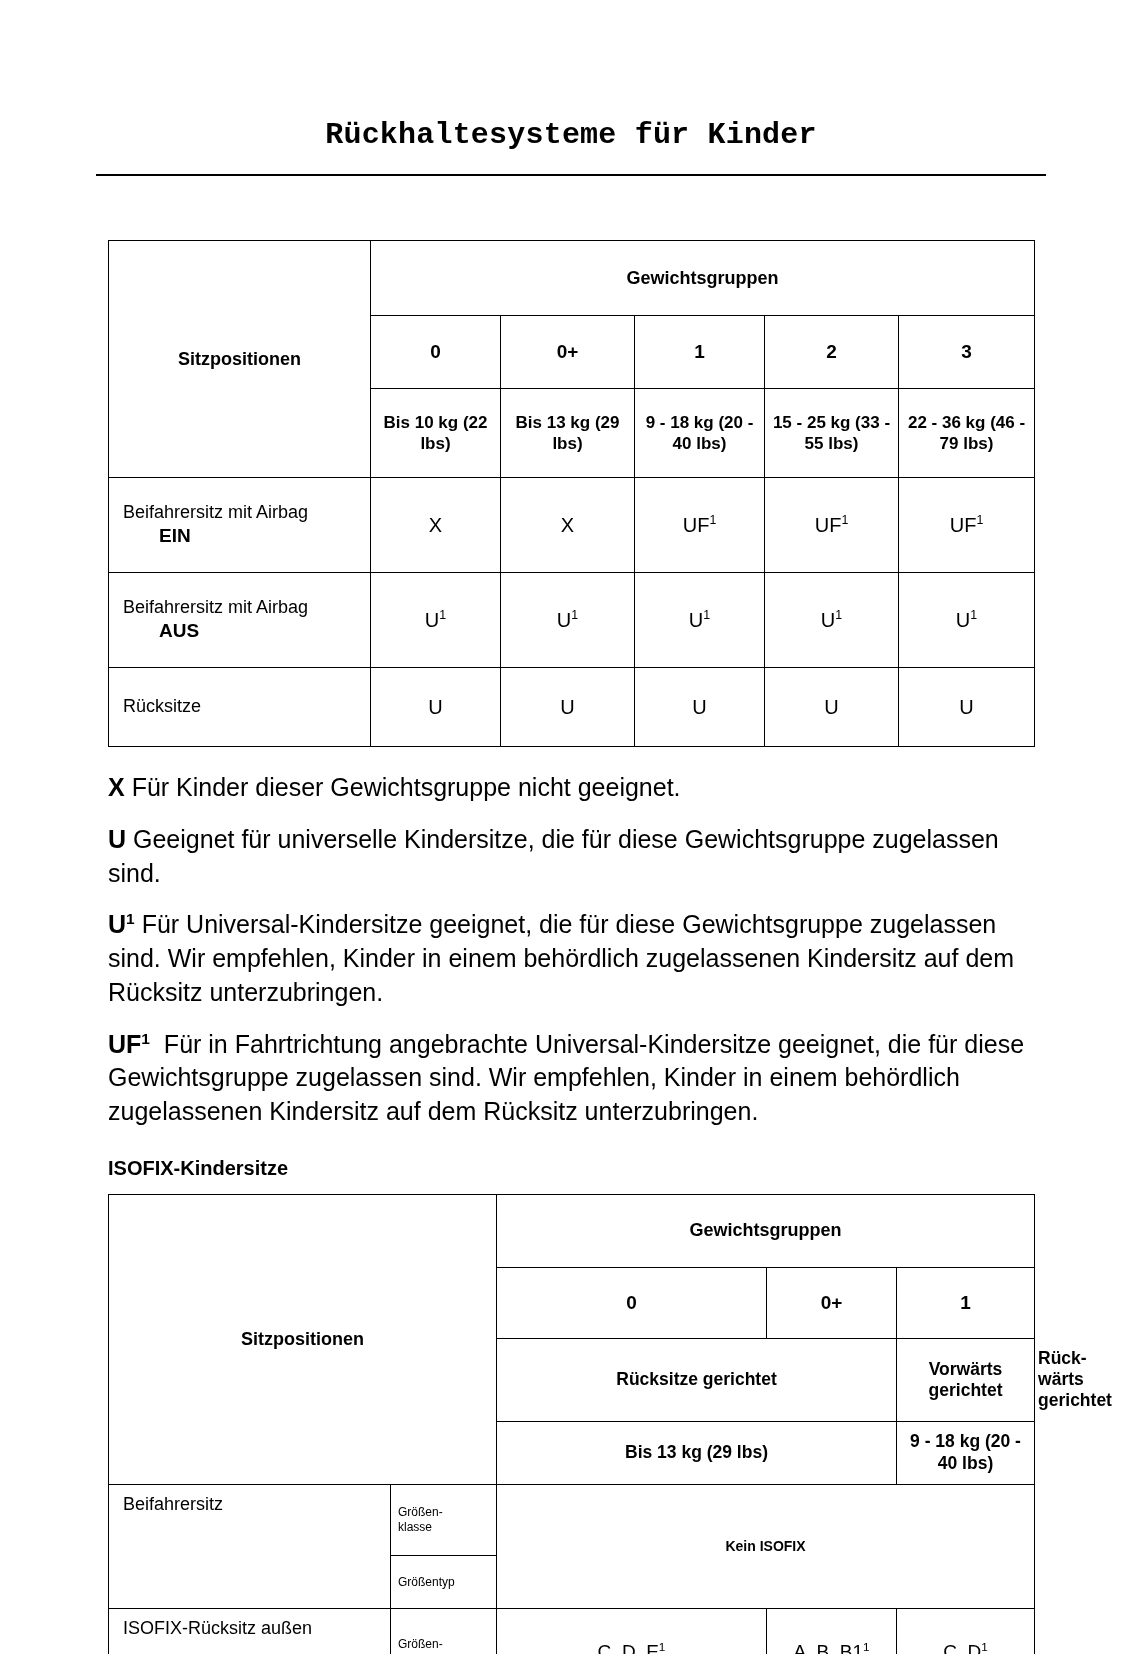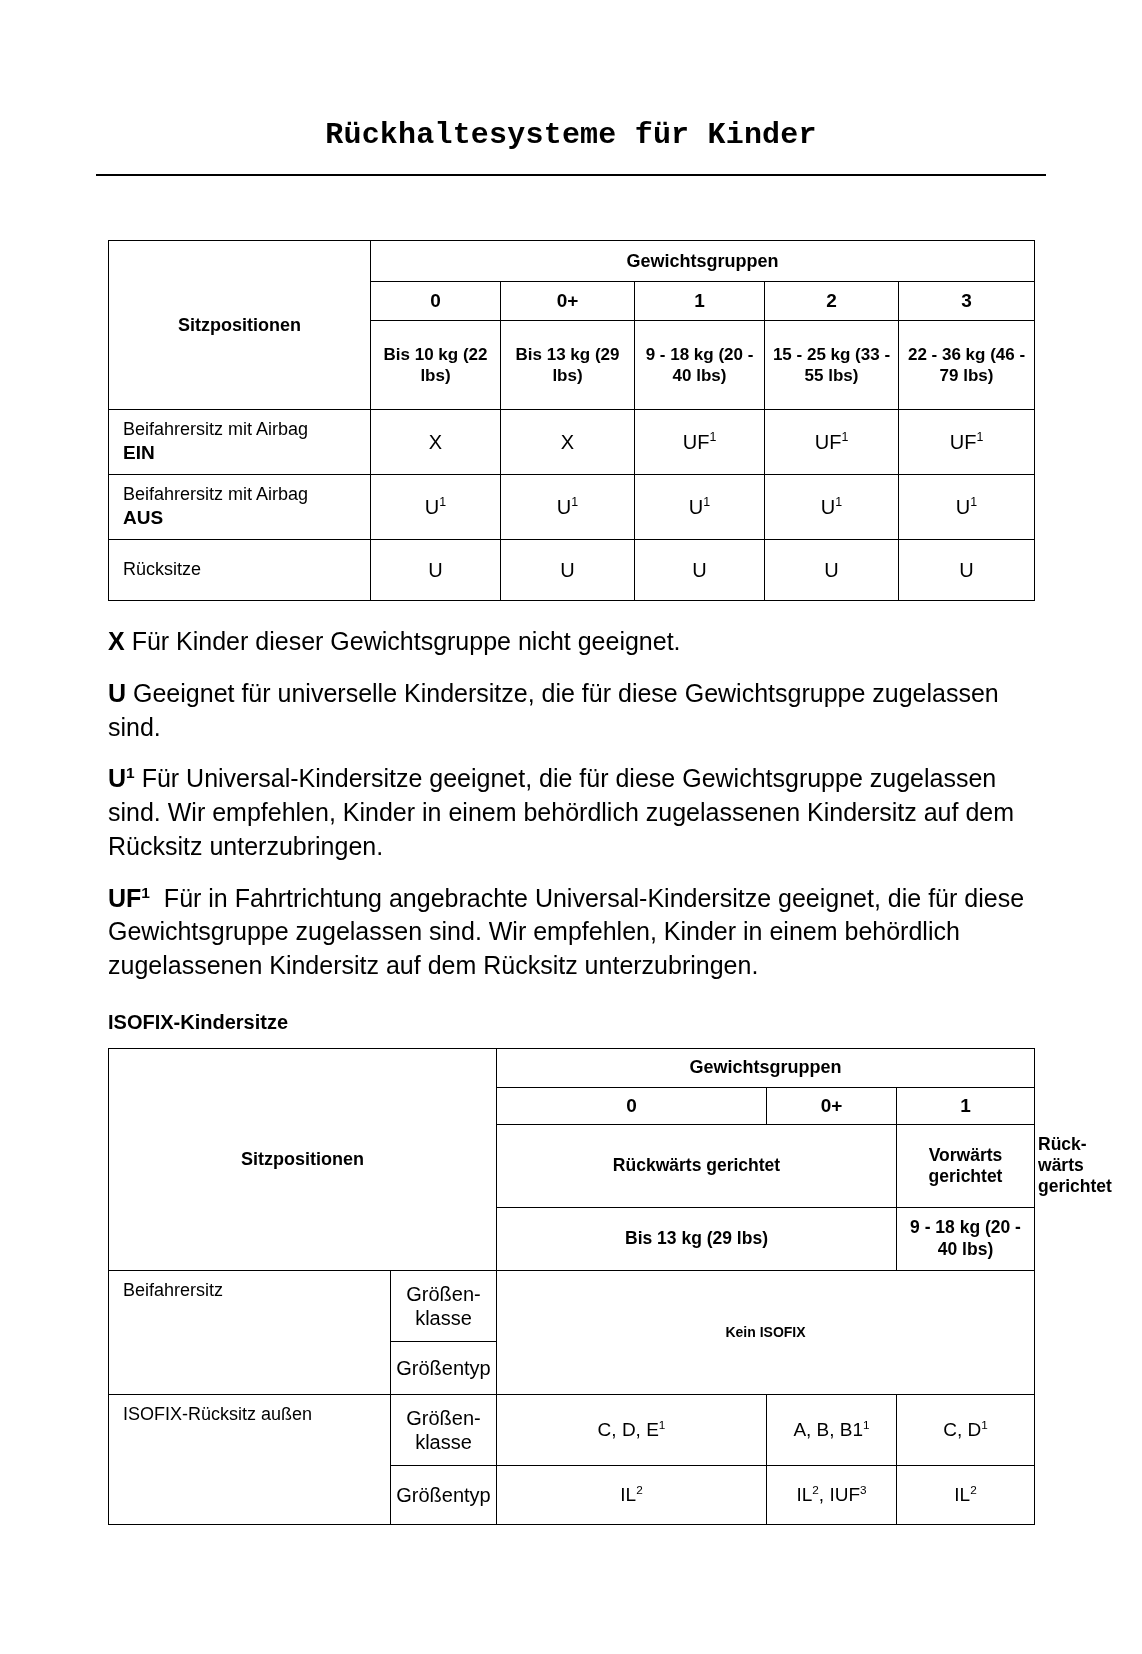--- a/index.html
+++ b/index.html
@@ -40,21 +40,21 @@
     margin: 22px 96px 0 96px;
   }
 
   
   table {
     border-collapse: collapse;
     table-layout: fixed;
   }
   td, th {
     border: 1.5px solid #000;
-    padding: 0;
+    padding: 17px;
     vertical-align: middle;
     text-align: center;
     font-size: 17px;
   }
 
   
   .t1-wrap {
     margin: 64px 108px 0 108px;
   }
   table.t1 {
@@ -82,20 +82,21 @@
     font-size: 18px;
   }
   table.t1 td.rowlabel {
     text-align: left;
     padding: 8px 10px 8px 14px;
     font-size: 18px;
     line-height: 1.3;
   }
   table.t1 td.rowlabel b {
     font-size: 19px;
+    margin-left: 36px;
   }
   table.t1 td.val {
     font-size: 20px;
     height: 60px;
   }
   sup {
     font-size: 0.62em;
     vertical-align: super;
     line-height: 0;
   }
@@ -157,24 +158,24 @@
     font-size: 18px;
   }
   table.t2 td.rowlabel {
     text-align: left;
     padding: 8px 10px 0 14px;
     font-size: 18px;
     line-height: 1.3;
     vertical-align: top;
   }
   table.t2 td.sizecell {
-    font-size: 20px;
+    font-size: 12px;
     line-height: 1.2;
-    padding: 4px 0;
-    text-align: center;
+    padding: 4px 7px;
+    text-align: left;
   }
   table.t2 td.valcell {
     font-size: 19px;
     height: 52px;
   }
   table.t2 td.noisofix {
     font-size: 14px;
     font-weight: bold;
   }
 </style>
@@ -290,21 +291,21 @@
         <tr>
           <td class="seatpos" colspan="2" rowspan="4">Sitzpositionen</td>
           <td class="grp-title" colspan="3">Gewichtsgruppen</td>
         </tr>
         <tr>
           <td class="grp-num">0</td>
           <td class="grp-num">0+</td>
           <td class="grp-num">1</td>
         </tr>
         <tr>
-          <td class="dir" colspan="2">Rückwärts gerichtet</td>
+          <td class="dir" colspan="2">Rücksitze gerichtet</td>
           <td class="dir">Vorwärts<br>gerichtet</td>
           <td class="dir">Rück-<br>wärts<br>gerichtet</td>
         </tr>
         <tr>
           <td class="wt" colspan="2">Bis 13 kg (29 lbs)</td>
           <td class="wt" colspan="2">9 - 18 kg (20 - 40 lbs)</td>
         </tr>
 
         <tr>
           <td class="rowlabel" rowspan="2">Beifahrersitz</td>

